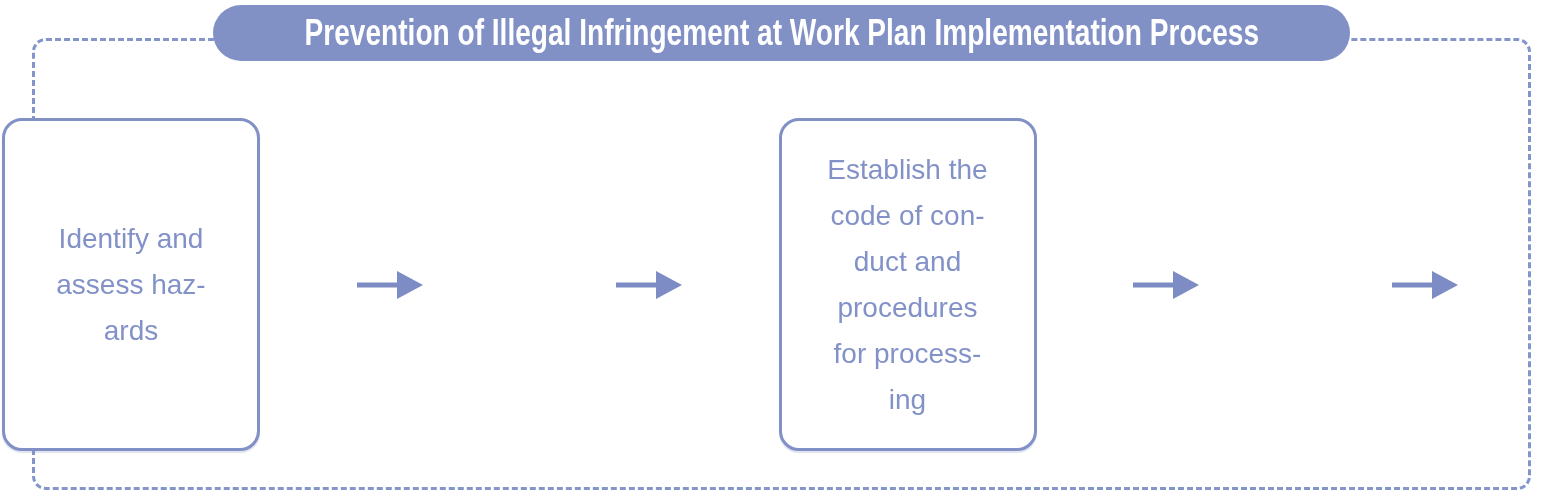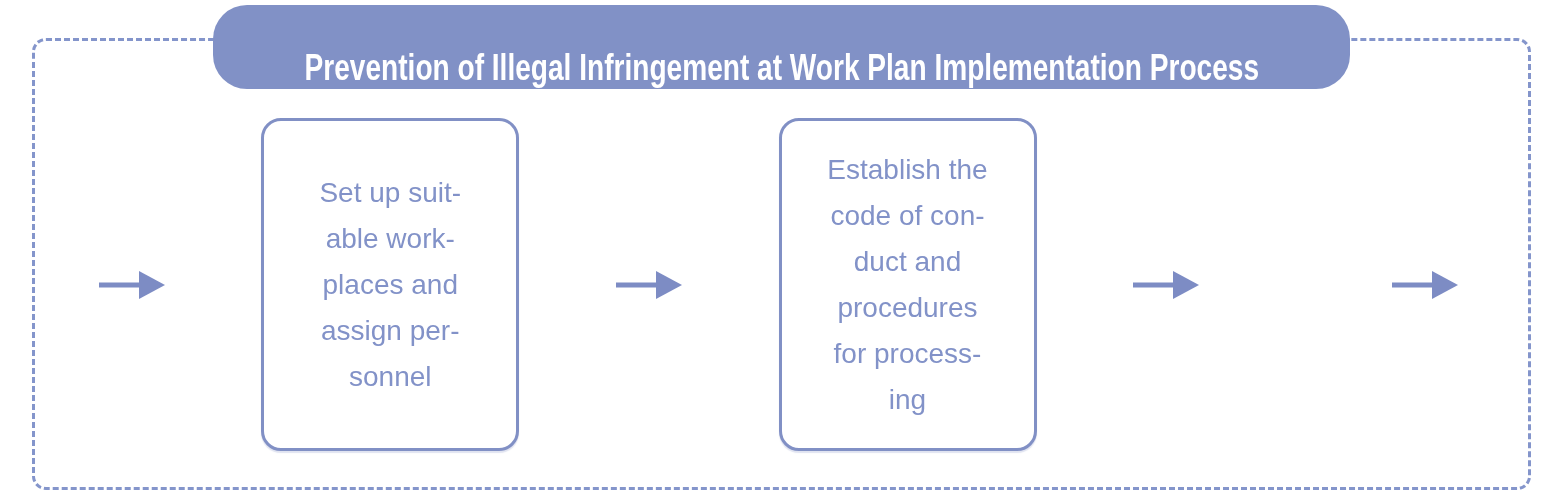--- a/index.html
+++ b/index.html
@@ -25,25 +25,25 @@
     border: 3px dashed #8495CB;
     border-radius: 14px;
     z-index: 0;
   }
   
   .title-pill {
     position: absolute;
     left: 213px;
     top: 5px;
     width: 1137px;
-    height: 84px;
+    height: 56px;
     background: #8191C6;
     border-radius: 34px;
     display: flex;
-    align-items: flex-end;
+    align-items: center;
     justify-content: center;
     z-index: 2;
   }
   .title-text {
     color: #ffffff;
     font-size: 36px;
     font-weight: bold;
     white-space: nowrap;
     letter-spacing: 0px;
     transform: scaleX(0.78);
@@ -94,35 +94,33 @@
 <div class="canvas">
 
   <div class="dashed-frame"></div>
 
   <div class="title-pill">
     <span class="title-text">Prevention of Illegal Infringement at Work Plan Implementation Process</span>
   </div>
 
   <div class="flow-row">
 
+    <div class="step-box">
+      <span class="step-text">Identify and
+assess haz-
+ards</span>
+    </div>
 
     <div class="arrow-cell">
       <svg width="66" height="34" viewBox="0 0 66 34">
         <rect x="0" y="14.5" width="44" height="5" fill="#7D8CC4"></rect>
         <polygon points="40,3 66,17 40,31" fill="#7D8CC4"></polygon>
       </svg>
     </div>
 
-    <div class="step-box">
-      <span class="step-text">Set up suit-
-able work-
-places and
-assign per-
-sonnel</span>
-    </div>
 
     <div class="arrow-cell">
       <svg width="66" height="34" viewBox="0 0 66 34">
         <rect x="0" y="14.5" width="44" height="5" fill="#7D8CC4"></rect>
         <polygon points="40,3 66,17 40,31" fill="#7D8CC4"></polygon>
       </svg>
     </div>
 
     <div class="step-box">
       <span class="step-text">Establish the

